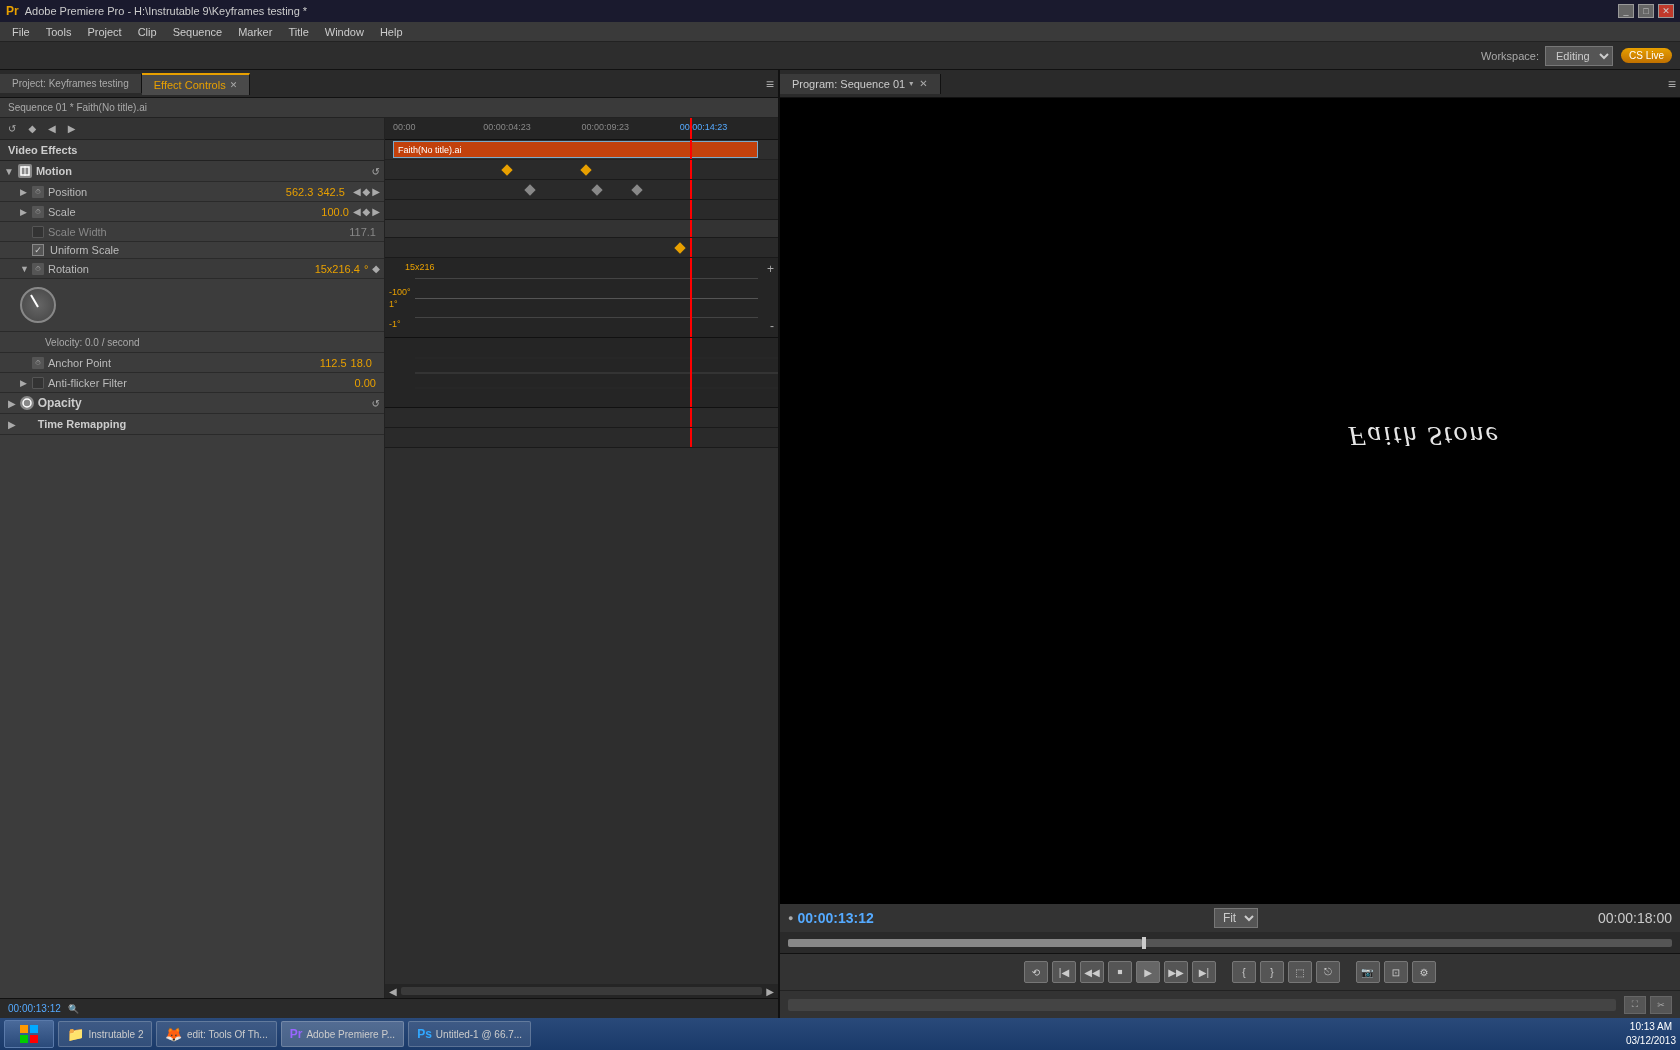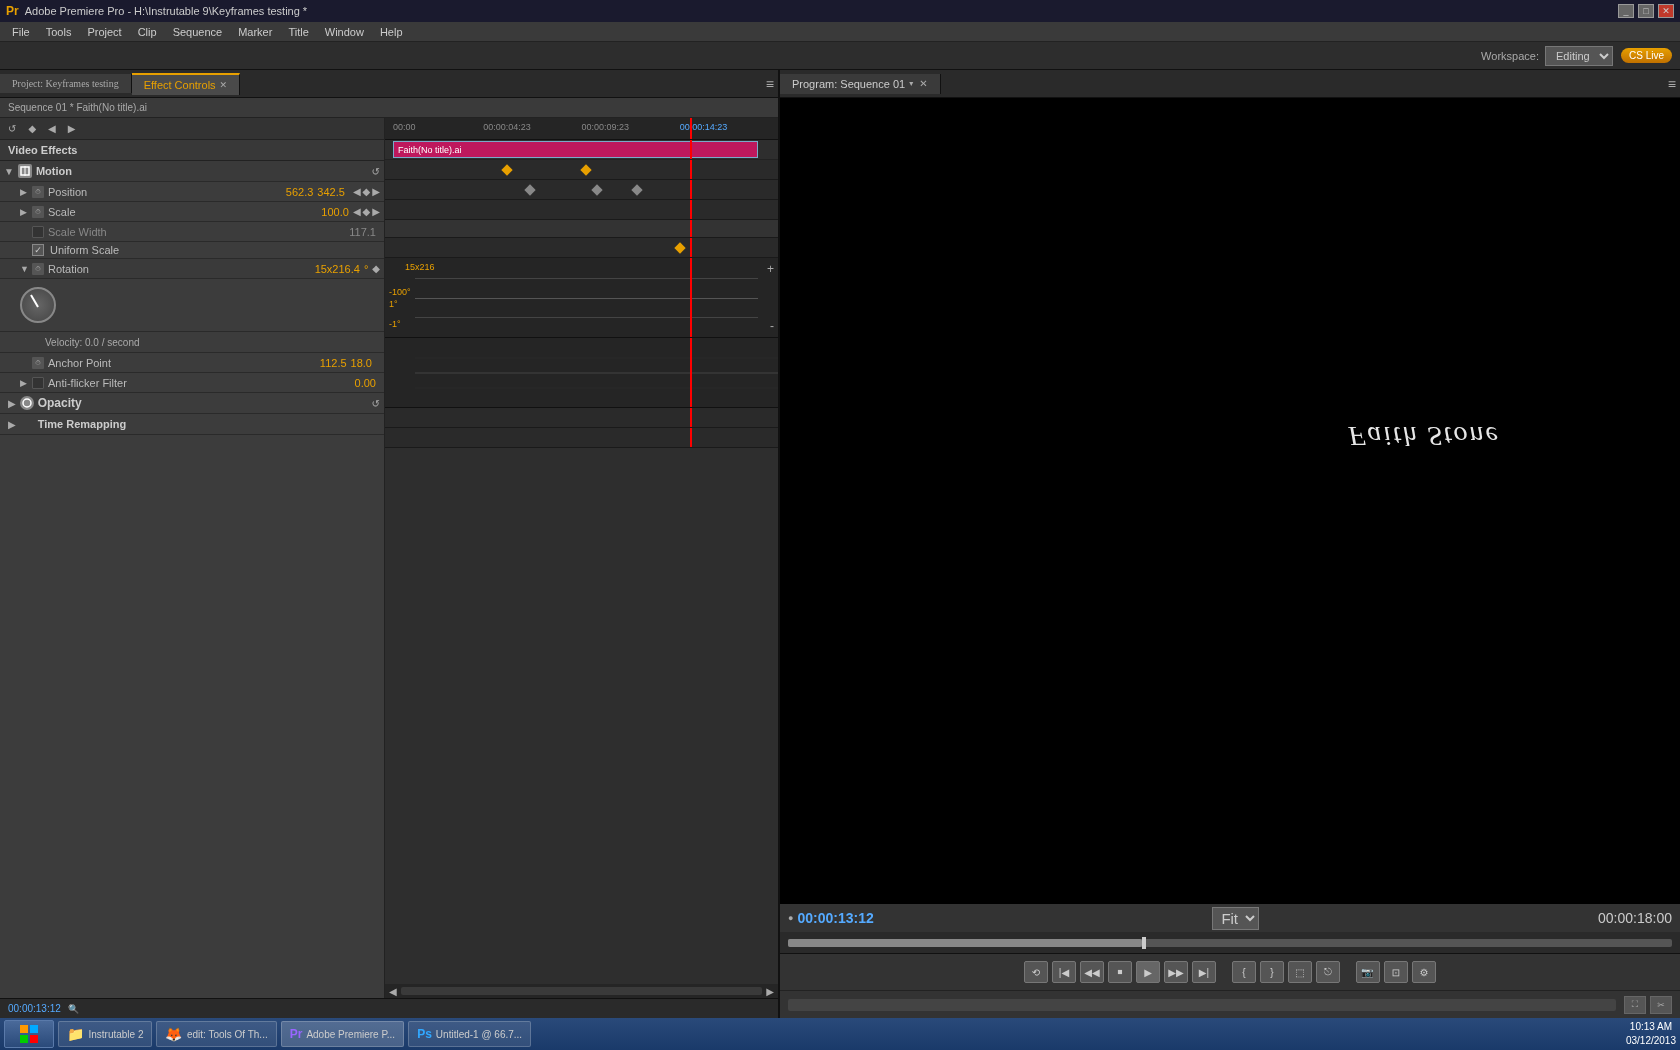--- a/index.html
+++ b/index.html
@@ -90,21 +90,21 @@
     .program-header { height: 28px; background: #2a2a2a; display: flex; align-items: center; border-bottom: 1px solid #111; }
     .program-tab { padding: 4px 12px; font-size: 11px; color: #ccc; background: #3a3a3a; border-right: 1px solid #111; display: flex; align-items: center; gap: 4px; }
     .dropdown-arrow { color: #aaa; font-size: 8px; }
 
     .program-video { flex: 1; background: #000; position: relative; display: flex; align-items: center; justify-content: center; }
     .video-content { color: white; font-size: 28px; transform: rotate(180deg) scaleX(-1); font-family: Georgia, serif; font-style: italic; opacity: 0.9; letter-spacing: 2px; position: absolute; top: 40%; right: 20%; }
 
     .program-timecode { height: 28px; background: #333; display: flex; align-items: center; padding: 0 8px; justify-content: space-between; }
     .timecode-blue { color: #5af; font-size: 14px; font-weight: bold; }
     .timecode-right { color: #ccc; font-size: 14px; }
-    .fit-dropdown { background: #555; border: 1px solid #777; color: #ccc; font-size: 15px; padding: 1px 4px; }
+    .fit-dropdown { background: #555; border: 1px solid #777; color: #ccc; font-size: 12px; padding: 1px 4px; }
 
     .program-scrubber { height: 22px; background: #2a2a2a; position: relative; border-bottom: 1px solid #111; }
     .scrubber-bar { height: 8px; background: #555; margin: 7px 8px; border-radius: 2px; position: relative; }
     .scrubber-progress { height: 100%; background: #888; width: 40%; border-radius: 2px; }
     .scrubber-handle { position: absolute; top: -2px; width: 4px; height: 12px; background: #ccc; left: 40%; }
 
     .transport-controls { height: 36px; background: #333; display: flex; align-items: center; justify-content: center; gap: 4px; padding: 0 8px; }
     .transport-btn { width: 24px; height: 22px; background: #555; border: 1px solid #777; color: #ccc; font-size: 10px; display: flex; align-items: center; justify-content: center; cursor: pointer; border-radius: 2px; }
     .transport-btn.play { background: #666; }
 
@@ -151,21 +151,21 @@
     ::-webkit-scrollbar { width: 8px; height: 8px; }
     ::-webkit-scrollbar-track { background: #2a2a2a; }
     ::-webkit-scrollbar-thumb { background: #555; border-radius: 2px; }
 
     .uniform-scale-row { display: flex; align-items: center; padding: 2px 4px 2px 32px; border-bottom: 1px solid #2a2a2a; }
     .checkbox { width: 12px; height: 12px; background: #555; border: 1px solid #888; display: flex; align-items: center; justify-content: center; font-size: 9px; color: #ccc; margin-right: 6px; cursor: pointer; }
 
     
     .ec-timeline-ruler { height: 22px; background: #252525; border-bottom: 1px solid #111; position: relative; overflow: hidden; }
     .ec-clip-row { height: 20px; background: #2e2e2e; border-bottom: 1px solid #222; position: relative; }
-    .ec-clip-bar { position: absolute; top: 1px; left: 8px; right: 20px; height: 17px; background: #be185d; border: 1px solid #7aaaca; display: flex; align-items: center; padding: 0 4px; font-size: 9px; color: white; }
+    .ec-clip-bar { position: absolute; top: 1px; left: 8px; right: 20px; height: 17px; background: #c2410c; border: 1px solid #7aaaca; display: flex; align-items: center; padding: 0 4px; font-size: 9px; color: white; }
     .ec-prop-timeline-row { height: 20px; background: #2a2a2a; border-bottom: 1px solid #1a1a1a; position: relative; }
     .ec-rotation-timeline { height: 80px; background: #252525; border-bottom: 1px solid #111; position: relative; }
     .velocity-graph-row { height: 70px; background: #252525; position: relative; border-bottom: 1px solid #111; }
   </style>
 </head>
 <body>
 
 <div id="titlebar">
   <div id="titlebar-left">
     <span style="color:#e8a000;font-weight:bold;font-size:12px;">Pr</span>
@@ -198,21 +198,21 @@
   <div class="cs-live">CS Live</div>
 </div>
 
 <div id="main">
 
   <div id="left-panel">
     <div id="effect-controls">
 
       <div class="panel-header">
         <div class="panel-tab">
-          <span style="font-size:10px;color:#aaa;font-family:Liberation Serif, serif;">Project: Keyframes testing</span>
+          <span style="font-size:10px;color:#aaa;">Project: Keyframes testing</span>
         </div>
         <div class="panel-tab active">
           <span>Effect Controls</span>
           <span class="panel-tab-close">✕</span>
         </div>
         <div class="panel-menu-btn">≡</div>
       </div>
 
       <div class="sequence-label">
         <span>Sequence 01 * Faith(No title).ai</span>

